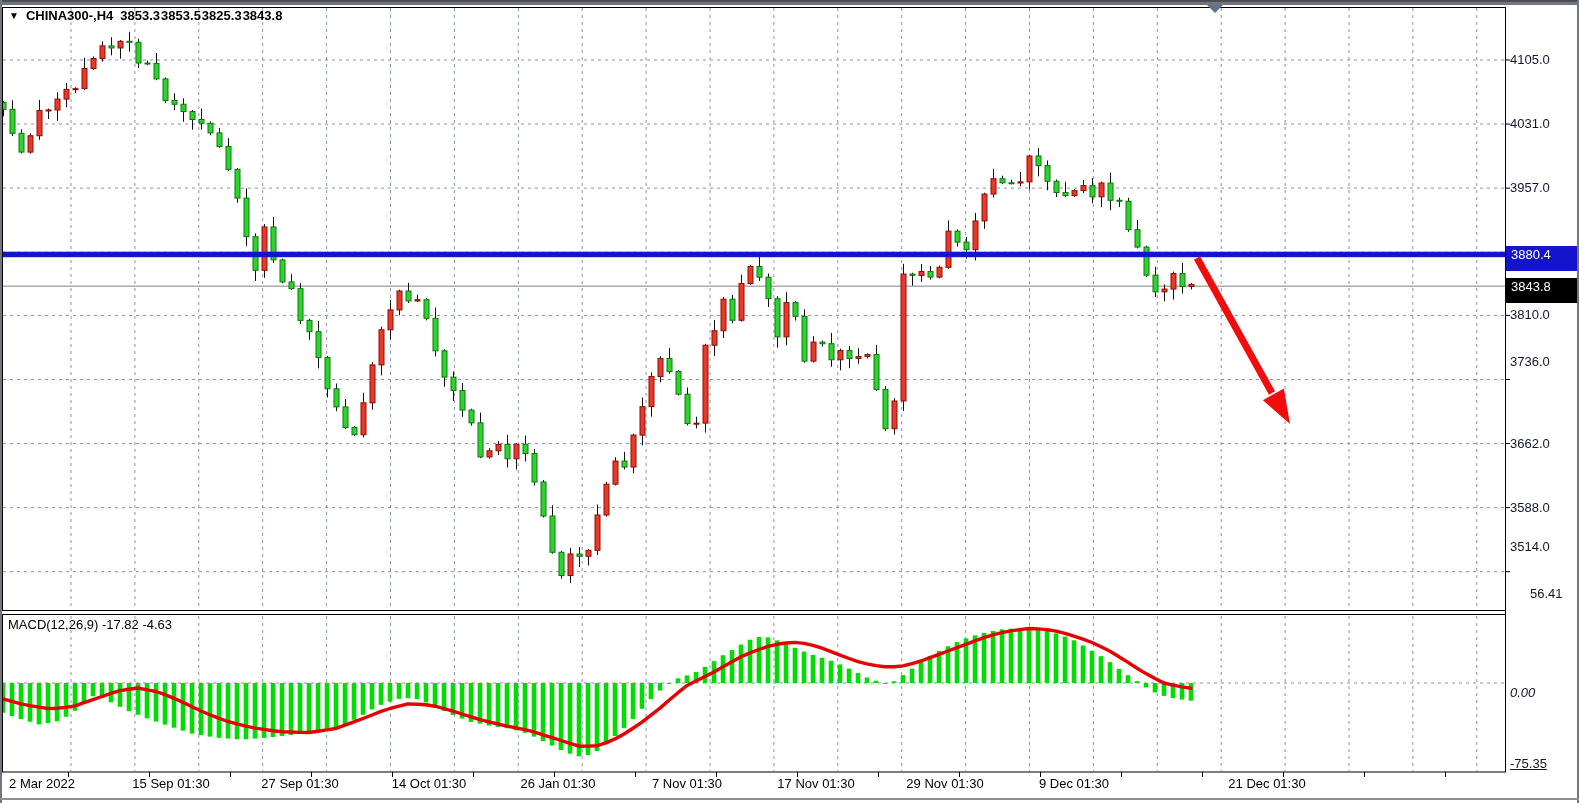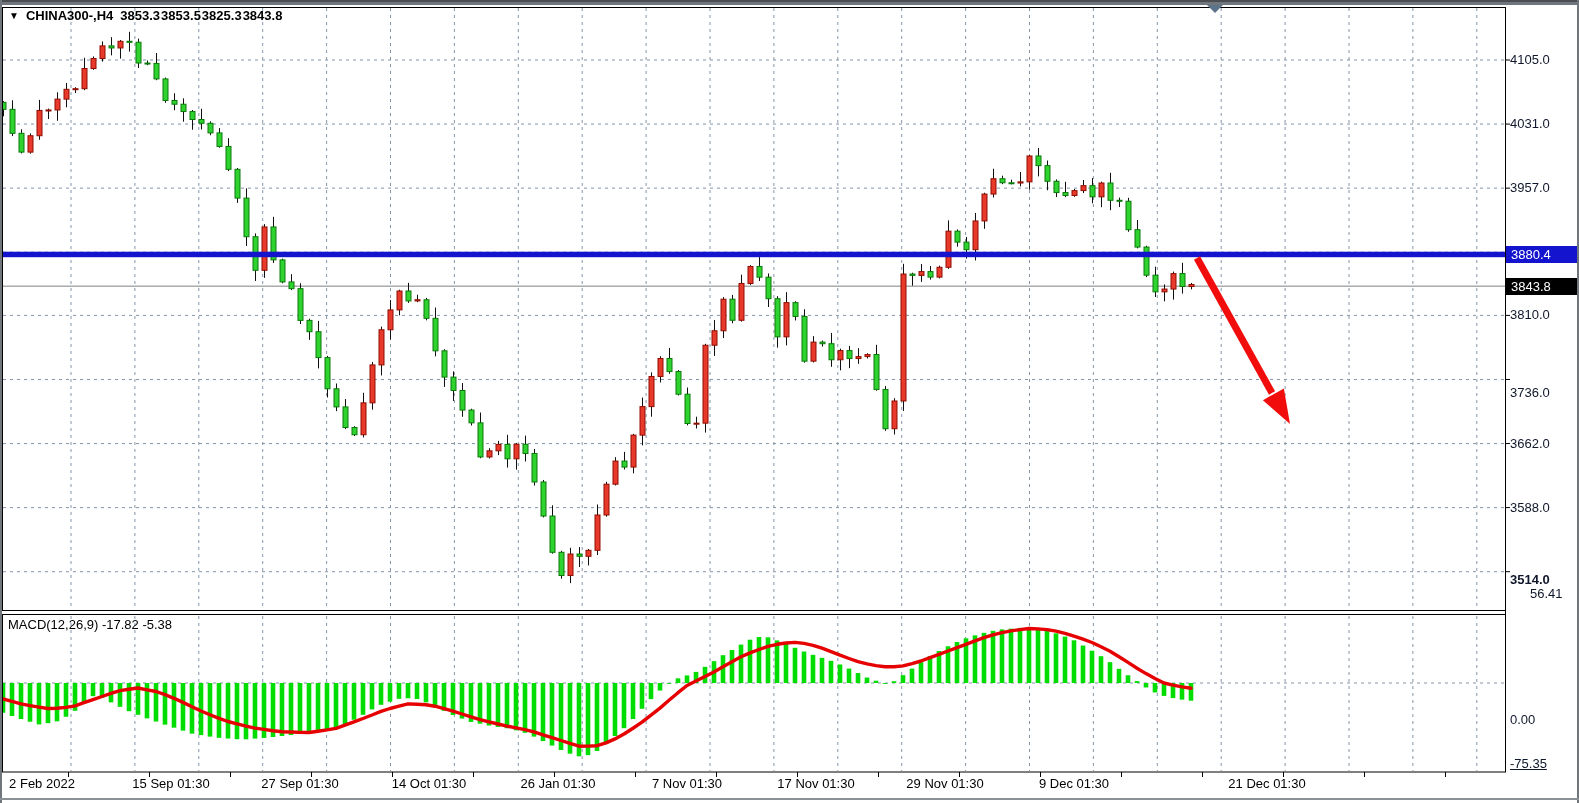--- a/index.html
+++ b/index.html
@@ -15,21 +15,21 @@
   .title-row .tri{font-size:10px;line-height:10px;font-weight:400;cursor:pointer;}
   .ohlc-group{display:flex;gap:1px;font-weight:700;}
   .axis-label{
     position:absolute;left:1510px;font-size:13px;color:#0f172a;white-space:nowrap;z-index:4;
   }
   .time-label{
     position:absolute;top:776px;font-size:13px;color:#000;white-space:nowrap;
     transform:translateX(-50%);z-index:4;
   }
   .tag{
-    position:absolute;left:1506px;width:71px;height:17px;line-height:17px;
+    position:absolute;left:1506px;width:71px;height:25px;line-height:17px;
     color:#fff;font-size:13px;padding-left:5px;box-sizing:border-box;z-index:6;
   }
   .macd-label{
     position:absolute;left:8px;top:617px;font-size:13px;color:#000;z-index:5;white-space:pre;
   }
 </style>
 </head>
 <body>
 
 <div id="window">
@@ -558,39 +558,39 @@
     <span class="tri">▼</span>
     <span>CHINA300-,H4</span>
     <span class="ohlc-group"><span>3853.3</span><span>3853.5</span><span>3825.3</span><span>3843.8</span></span>
   </div>
 
   <div id="price-labels">
       <div class="axis-label" style="top: 52px;">4105.0</div>
       <div class="axis-label" style="top: 116.069px;">4031.0</div>
       <div class="axis-label" style="top: 180.139px;">3957.0</div>
       <div class="axis-label" style="top: 307.411px;">3810.0</div>
-      <div class="axis-label" style="top: 385px;">3736.0</div>
+      <div class="axis-label" style="top: 354px;">3736.0</div>
       <div class="axis-label" style="top: 435.55px;">3662.0</div>
       <div class="axis-label" style="top: 499.619px;">3588.0</div>
-      <div class="axis-label" style="top: 572px; font-weight: bold;">3514.0</div>
+      <div class="axis-label" style="top: 539px;">3514.0</div>
     </div>
   <div id="time-labels">
-      <div class="time-label" style="left: 42px;">2 Feb 2022</div>
+      <div class="time-label" style="left: 42px;">2 Mar 2022</div>
       <div class="time-label" style="left: 171px;">15 Sep 01:30</div>
       <div class="time-label" style="left: 300px;">27 Sep 01:30</div>
       <div class="time-label" style="left: 429px;">14 Oct 01:30</div>
       <div class="time-label" style="left: 558px;">26 Jan 01:30</div>
       <div class="time-label" style="left: 687px;">7 Nov 01:30</div>
       <div class="time-label" style="left: 816px;">17 Nov 01:30</div>
       <div class="time-label" style="left: 945px;">29 Nov 01:30</div>
       <div class="time-label" style="left: 1074px;">9 Dec 01:30</div>
       <div class="time-label" style="left: 1267px;">21 Dec 01:30</div>
     </div>
 
   <div class="tag" id="tag-hline" style="top: 245.959px; background: rgb(20, 20, 207);">3880.4</div>
   <div class="tag" id="tag-price" style="top: 277.647px; background: rgb(0, 0, 0);">3843.8</div>
 
-  <div class="macd-label">MACD(12,26,9) -17.82 -5.38</div>
+  <div class="macd-label">MACD(12,26,9) -17.82 -4.63</div>
   <div class="axis-label" id="macd-max" style="top: 586px; margin-left: 20px;">56.41</div>
-  <div class="axis-label" id="macd-zero" style="top: 712px;">0.00</div>
+  <div class="axis-label" id="macd-zero" style="top: 685px; font-style: italic;">0.00</div>
   <div class="axis-label" id="macd-min" style="top: 755.815px; text-decoration: underline;">-75.35</div>
 
 </div>
 
 </body></html>

